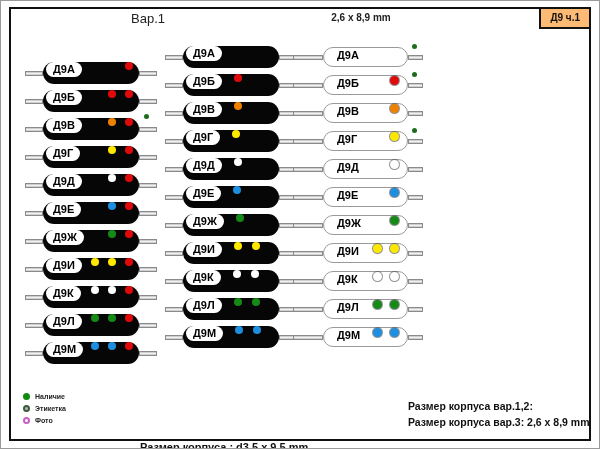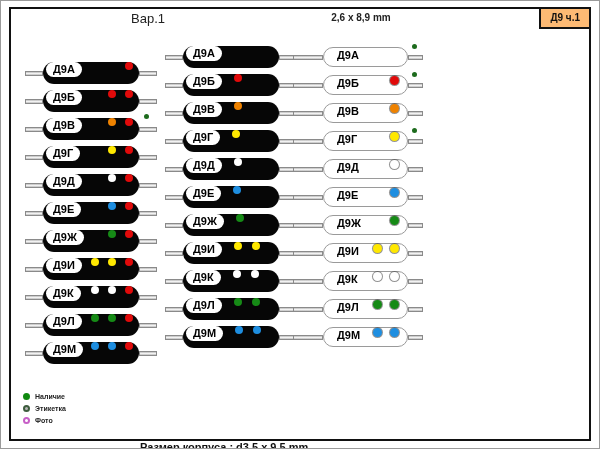--- a/index.html
+++ b/index.html
@@ -568,14 +568,16 @@
   </div>
       <div class="legend-item">
     <span class="legend-dot" style="background: rgb(255, 255, 255); border: 2px solid rgb(199, 95, 199);"></span>
     <span class="legend-label">Фото</span>
   </div>
     </div>
 
   <div class="note-center">Размер корпуса : d3,5 x 9,5 mm</div>
 
   <div class="note-right">
+    <div>Размер корпуса вар.1,2:</div>
+    <div>Размер корпуса вар.3: 2,6 x 8,9 mm</div>
   </div>
 </div>
 
 </body></html>

